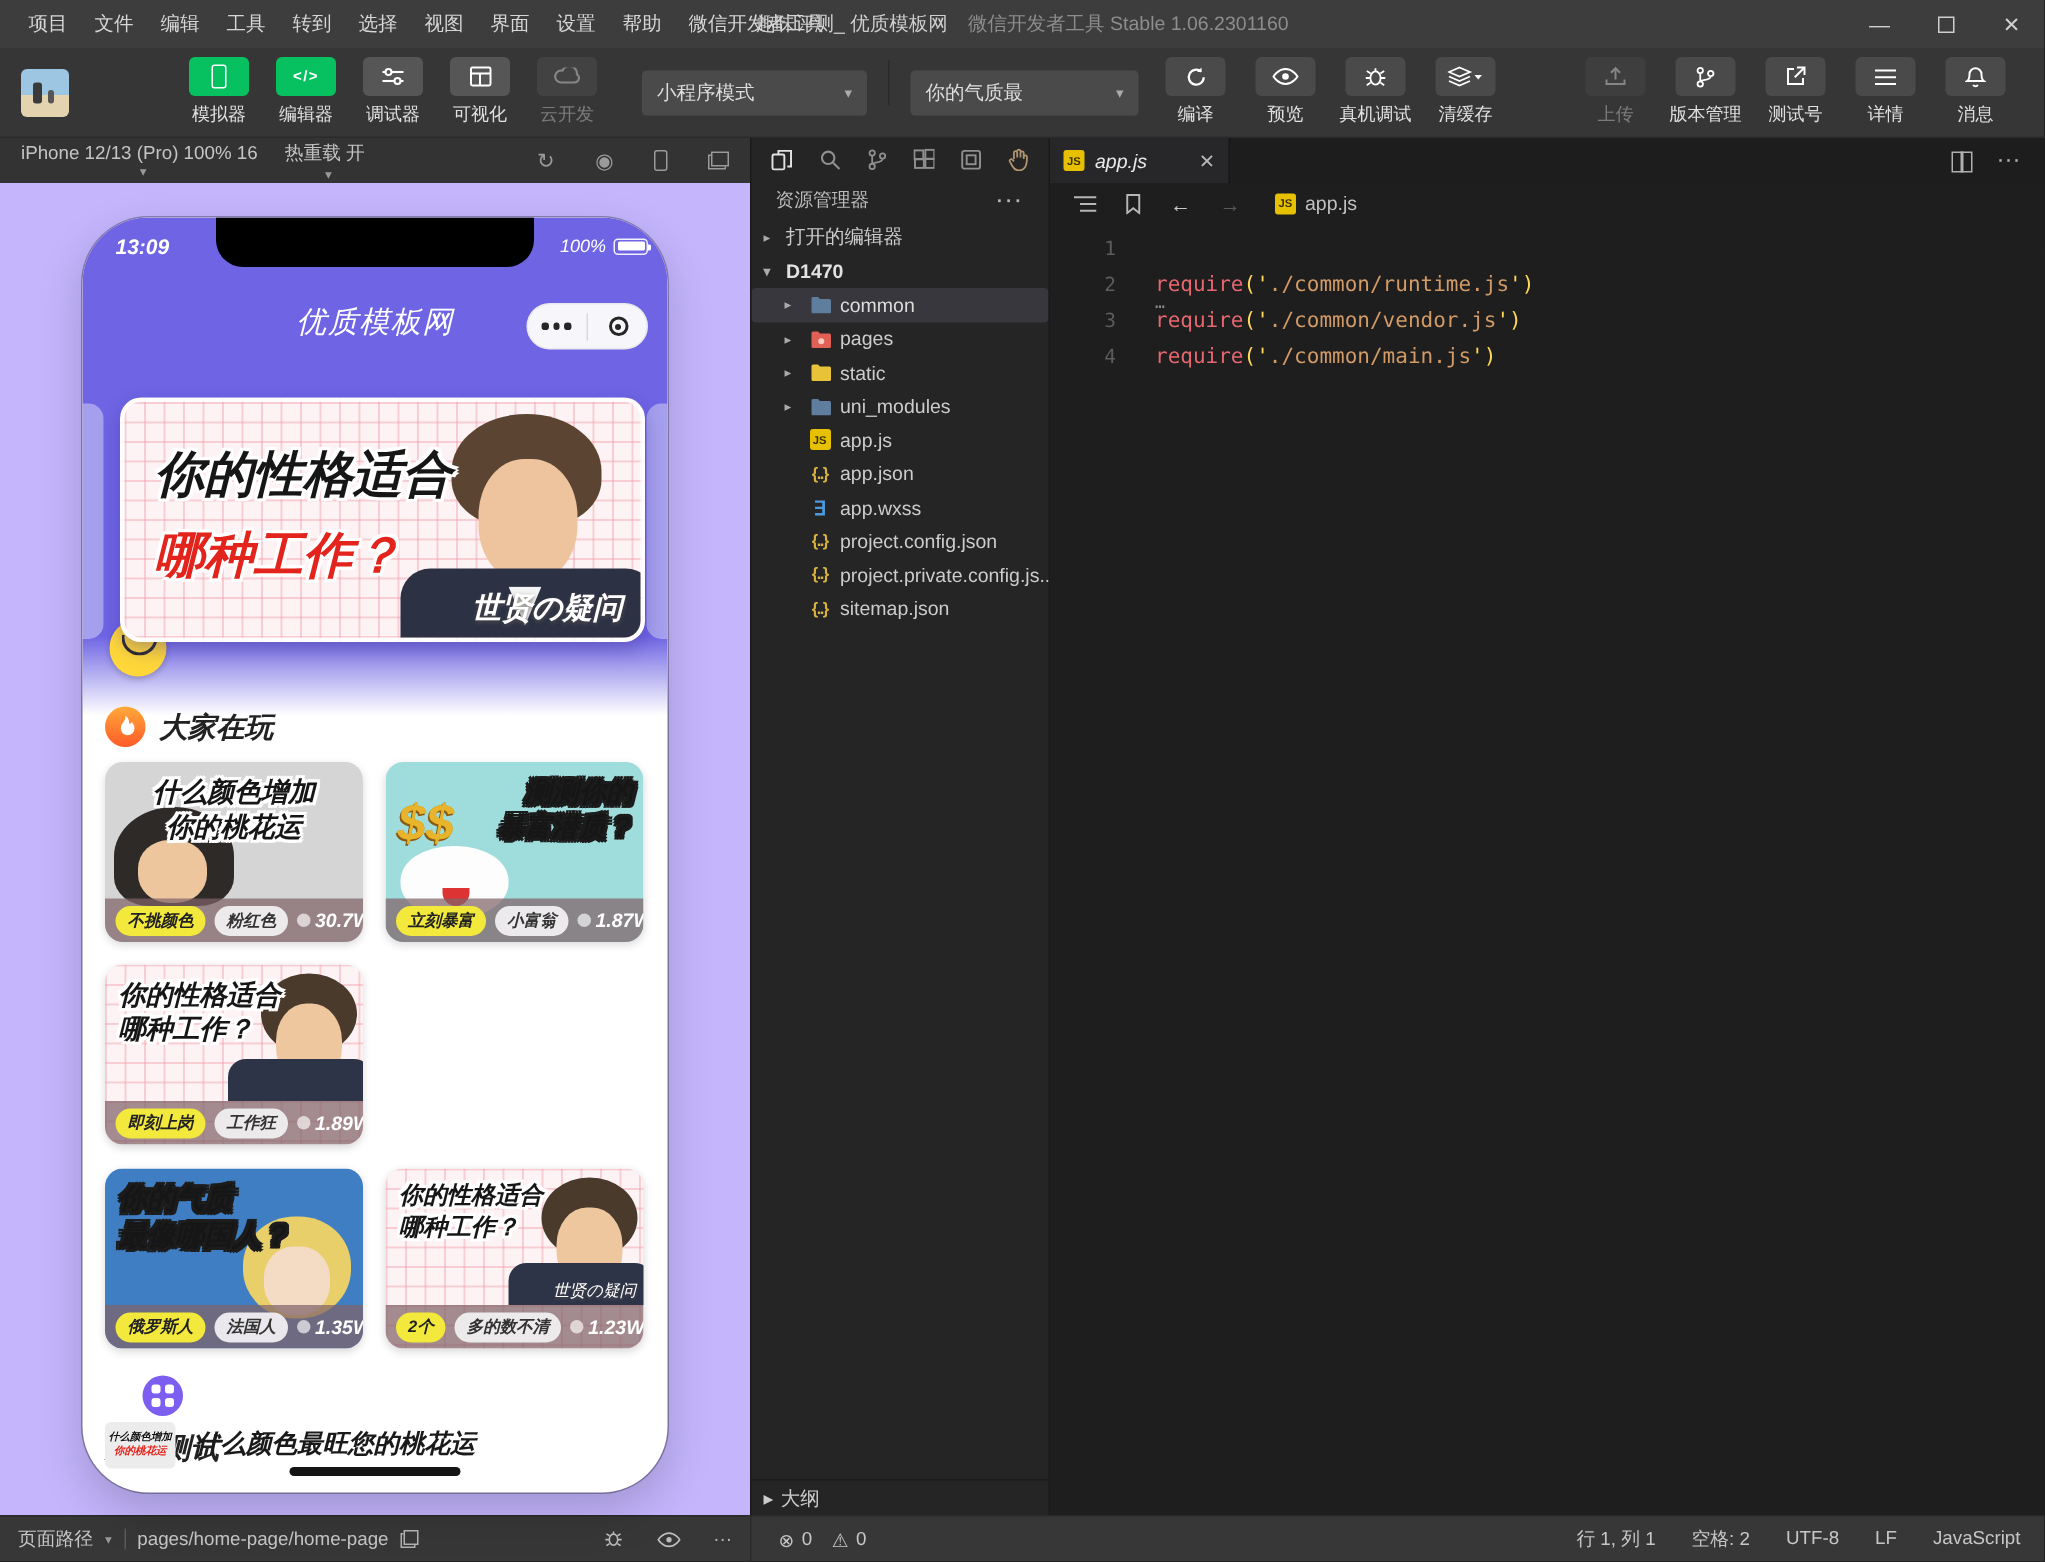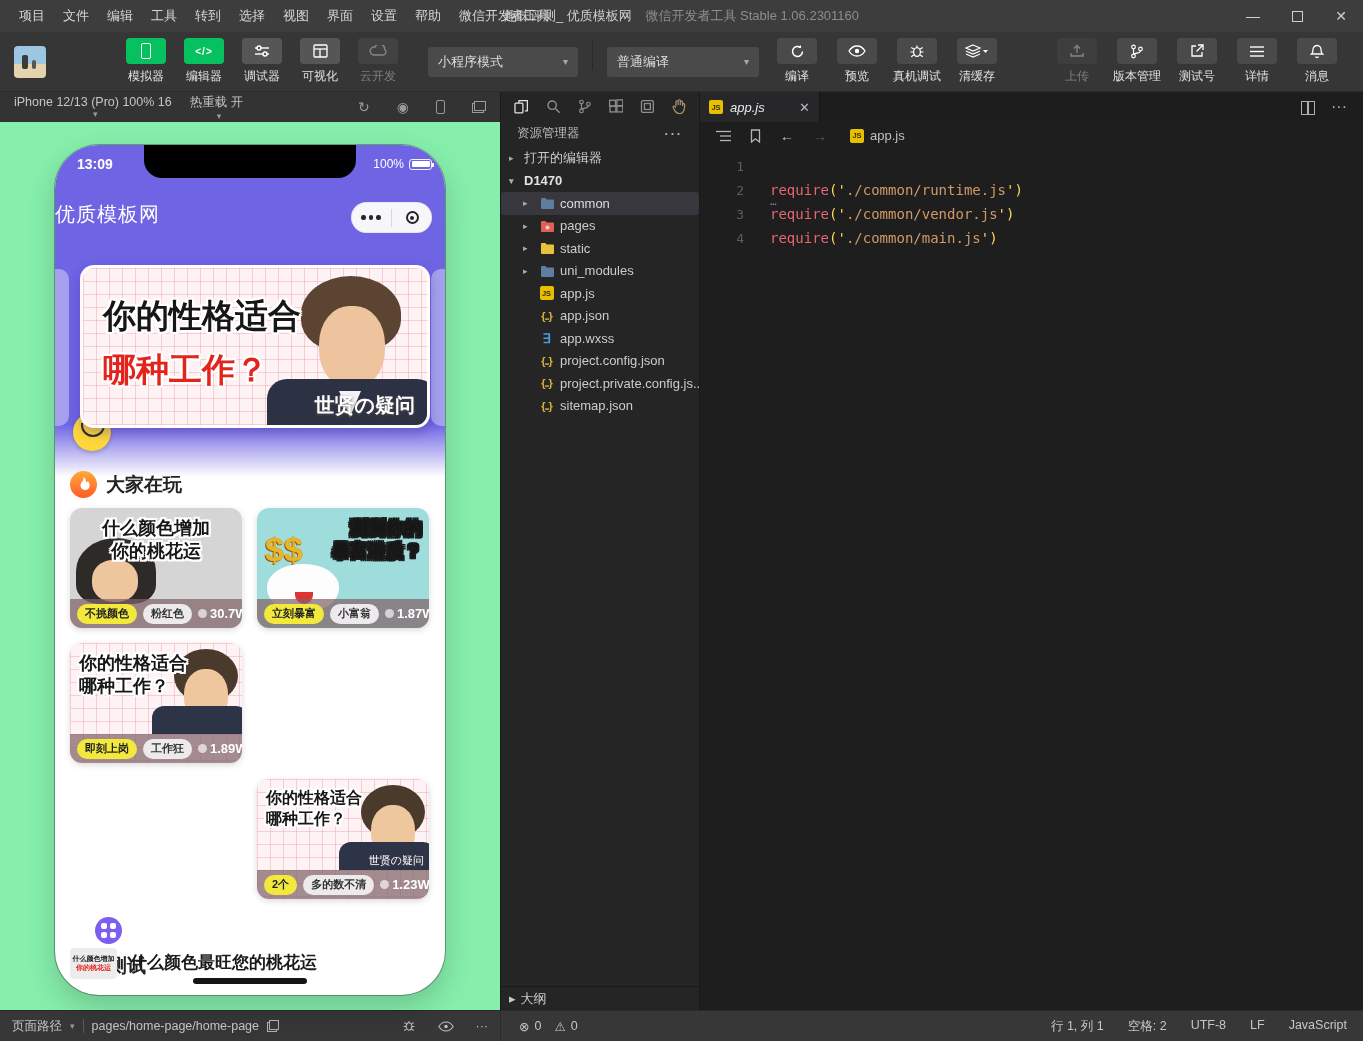--- a/index.html
+++ b/index.html
@@ -51,34 +51,34 @@
   .sim-head { height:30px; background:#333333; display:flex; align-items:center; color:#c4c4c4; font-size:12.5px; padding:0 14px; flex-shrink:0; }
   .sim-head .caret { font-size:9px; color:#9a9a9a; margin-left:5px; }
   .sh-item { display:flex; align-items:center;flex-direction:column; }
   .sh-hot { margin-left:18px; }
   .sh-icons { margin-left:auto; display:flex; gap:27px; align-items:center; color:#9a9a9a; }
   .shi { font-size:14px; line-height:1; }
   .i-rect { width:9px; height:14px; border:1.3px solid #9a9a9a; border-radius:2px; }
   .i-wins { position:relative; width:14px; height:12px; }
   .i-wins:before { content:""; position:absolute; left:0; bottom:0; width:10px; height:8px; border:1.3px solid #9a9a9a; }
   .i-wins:after { content:""; position:absolute; right:0; top:0; width:10px; height:8px; border:1.3px solid #9a9a9a; background:#333; }
-  .sim-body { flex:1; position:relative; background:#86efac; }
+  .sim-body { flex:1; position:relative; background:#c4b5fd;font-style:italic; }
 
   
   .phone { position:absolute; left:55px; top:23px; width:390px; height:850px; background:#fff; border-radius:44px; overflow:hidden;
     box-shadow:0 0 0 1px rgba(0,0,0,.3), 0 12px 30px rgba(0,0,0,.18); }
   .p-top { position:absolute; left:0; top:0; right:0; height:332px;
     background:linear-gradient(180deg,#6e64e4 0%,#6e64e4 84%,rgba(110,100,228,0) 100%); }
   .p-time { position:absolute; left:22px; top:11px; color:#fff; font-size:14px; font-weight:600; }
   .notch { position:absolute; left:89px; top:0; width:212px; height:33px; background:#000; border-radius:0 0 18px 18px; }
   .p-batt { position:absolute; right:13px; top:12px; display:flex; align-items:center; gap:5px; color:#fff; font-size:12px; }
   .batt { width:23px; height:11px; border:1px solid rgba(255,255,255,.9); border-radius:3px; position:relative; padding:1.5px; }
   .batt i { display:block; height:100%; width:100%; background:#fff; border-radius:1px; }
   .batt:after { content:""; position:absolute; right:-3px; top:3px; width:2px; height:4px; background:#fff; border-radius:0 1px 1px 0; }
-  .p-navtitle { position:absolute; left:0; right:0; top:56px; text-align:left; color:#fff; font-size:20px; font-weight:500; letter-spacing:1px; }
+  .p-navtitle { position:absolute; left:0; right:0; top:56px; text-align:center; color:#fff; font-size:20px; font-weight:500; letter-spacing:1px; }
   .capsule { position:absolute; top:57px; right:13px; width:81px; height:31px; background:#f7f7fb; border-radius:16px;
     display:flex; align-items:center; box-shadow:inset 0 0 0 1px rgba(0,0,0,.06); }
   .cap-dots { flex:1; display:flex; justify-content:center; gap:3px; }
   .cap-dots i { width:4.5px; height:4.5px; border-radius:50%; background:#262626; }
   .cap-div { width:1px; height:18px; background:#d8d8de; }
   .cap-circ { flex:1; display:flex; justify-content:center; }
   .cap-circ i { width:13px; height:13px; border:2px solid #262626; border-radius:50%; position:relative; }
   .cap-circ i:after { content:""; position:absolute; left:2.5px; top:2.5px; width:4px; height:4px; border-radius:50%; background:#262626; }
 
   .sliver { position:absolute; top:124px; height:157px; width:14px; background:rgba(255,255,255,.38); z-index:2; }
@@ -303,21 +303,21 @@
         <span class="lb">云开发</span>
       </div>
     </div>
 
     <div class="sel sel-mode">
       <span>小程序模式</span>
       <span class="caret">▾</span>
     </div>
     <div class="tdiv"></div>
     <div class="sel sel-compile">
-      <span>普通编译</span>
+      <span>你的气质最</span>
       <span class="caret">▾</span>
     </div>
 
     <div class="acts">
       <div class="pb">
         <span class="ic">
           <svg class="tli" width="15" height="15" viewBox="0 0 15 15">
               <path d="M12.5 7.5a5 5 0 1 1-1.7-3.8" fill="none" stroke="#fff" stroke-width="1.5"></path>
               <path d="M11 1v3h-3z" fill="#fff"></path>
             </svg>
@@ -534,20 +534,35 @@
               <div><span class="seg seg2"></span><span class="seg seg3">哪种工作？</span></div>
             </div>
             <div class="strip">
               <span class="tagY">即刻上岗</span>
               <span class="tagG">工作狂</span>
               <span class="cnt">1.89W</span>
             </div>
           </div>
 
 
+          <div class="card cardE">
+            <div class="bgfill">
+                <span class="hair"></span>
+                <span class="face"></span>
+              </div>
+            <div class="ttl sd">
+              <div><span class="seg seg1">你的气质</span></div>
+              <div><span class="seg seg2">最像</span><span class="seg seg3">哪国人？</span></div>
+            </div>
+            <div class="strip">
+              <span class="tagY">俄罗斯人</span>
+              <span class="tagG">法国人</span>
+              <span class="cnt">1.35W</span>
+            </div>
+          </div>
 
           <div class="card cardF bg-grid">
             <div class="bgfill" style="background:transparent;">
               <span class="mini-hair"></span>
                 <span class="mini-face"></span>
                 <span class="mini-suit"></span>
             </div>
             <div class="ttl sw">
               <div><span class="seg seg1">你的性格适合</span></div>
               <div><span class="seg seg2"></span><span class="seg seg3">哪种工作？</span></div>

